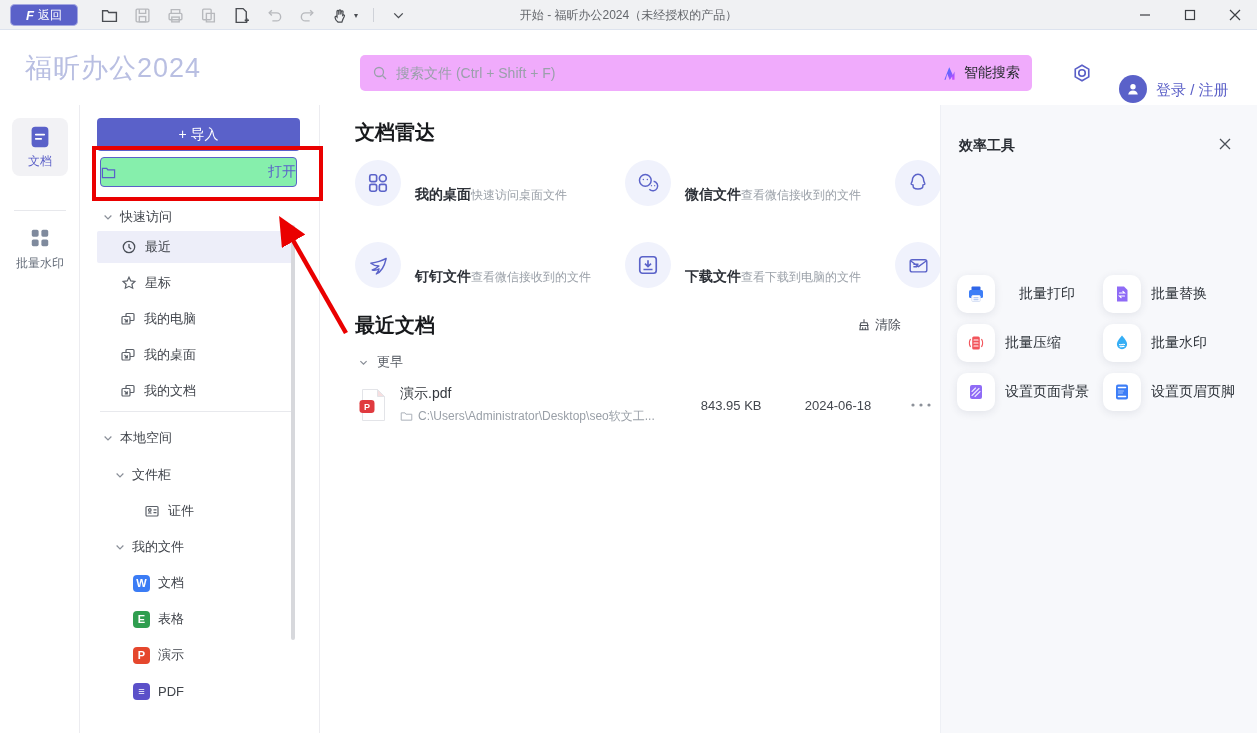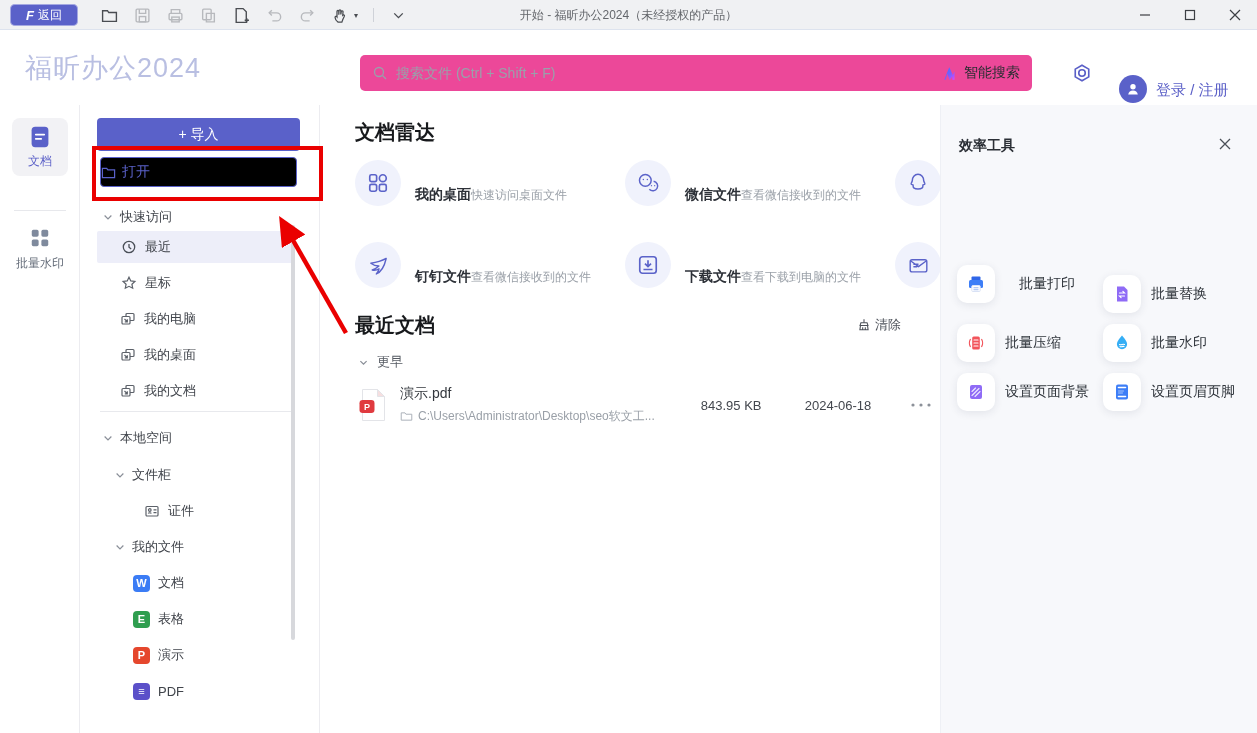--- a/index.html
+++ b/index.html
@@ -17,41 +17,41 @@
   .tb-ic svg { width:17px; height:17px; }
   .tb-sep { width:1px; height:14px; background:#cfd2d8; }
   .tb-title { position:absolute; left:0; right:0; top:0; height:30px; display:flex; align-items:center; justify-content:center; font-size:12px; color:#63666b; pointer-events:none; }
   .win-ctrls { position:absolute; right:0; top:0; height:30px; display:flex; }
   .win-btn { width:45px; height:30px; display:flex; align-items:center; justify-content:center; color:#3c3f44; cursor:pointer; }
   .caret { font-size:8px; color:#4a4d52; margin-left:-10px; }
 
   
   .hdr { position:absolute; left:0; top:30px; width:1257px; height:75px; background:#fff; }
   .logo { position:absolute; left:25px; top:20px; font-size:27px; font-weight:500; color:var(--logo,#b9bfe2); letter-spacing:1px; }
-  .searchbar { position:absolute; left:360px; top:25px; width:672px; height:36px; background:#ec4899; border-radius:5px; display:flex; align-items:center; padding:0 12px; }
+  .searchbar { position:absolute; left:360px; top:25px; width:672px; height:36px; background:#f0abfc; border-radius:5px; display:flex; align-items:center; padding:0 12px; }
   .searchbar .mag { color:#9aa0ab; width:16px; height:16px; flex:0 0 auto; }
   .searchbar input { flex:1; border:none; outline:none; background:transparent; font-size:14px; color:#333; margin-left:8px; font-family:inherit; }
   .searchbar input::placeholder { color:#9aa0ab; }
   .ai-search { display:flex; align-items:center; gap:5px; font-size:14px; color:#2b2e33; cursor:pointer; }
   .hdr-gear { position:absolute; left:1072px; top:63px; width:20px; height:20px; color:#5a5fc7; cursor:pointer; transform:translateY(-30px); }
   .avatar { position:absolute; left:1119px; top:45px; width:28px; height:28px; border-radius:50%; background:var(--accent,#5a61c9); display:flex; align-items:center; justify-content:center; cursor:pointer; }
   .login { position:absolute; left:1156px; top:51px; font-size:15px; color:#5a5fc7; cursor:pointer; }
 
   
   .rail { position:absolute; left:0; top:105px; width:80px; height:628px; background:#fff; border-right:1px solid #ececf0; }
   .rail-doc { position:absolute; left:12px; top:13px; width:56px; height:58px; background:#f2f2f5; border-radius:8px; display:flex; flex-direction:column; align-items:center; justify-content:center; gap:4px; cursor:pointer; }
   .rail-doc .lbl { font-size:12px; color:#5a5fc7; }
   .rail-div { position:absolute; left:14px; top:105px; width:52px; height:1px; background:#e7e8ec; }
   .rail-app { position:absolute; left:0; top:122px; width:80px; display:flex; flex-direction:column; align-items:center; gap:6px; cursor:pointer; }
   .rail-app .lbl { font-size:12px; color:#636b78; }
 
   
   .side { position:absolute; left:80px; top:105px; width:240px; height:628px; background:#fff; border-right:1px solid #ececf0; }
   .btn-import { position:absolute; left:17px; top:13px; width:203px; height:33px; background:var(--accent,#5a61c9); color:#fff; font-size:14px; border:none; border-radius:4px; display:flex; align-items:center; justify-content:center; cursor:pointer; font-family:inherit; }
-  .btn-open { position:absolute; left:20px; top:52px; width:197px; height:30px; background:#000000; color:var(--accent,#5a61c9); font-size:14px; border:1px solid var(--accent,#5a61c9); border-radius:4px; display:flex; align-items:center; justify-content:flex-start; gap:6px; cursor:pointer; font-family:inherit; }
+  .btn-open { position:absolute; left:20px; top:52px; width:197px; height:30px; background:#86efac; color:var(--accent,#5a61c9); font-size:14px; border:1px solid var(--accent,#5a61c9); border-radius:4px; display:flex; align-items:center; justify-content:space-between; gap:6px; cursor:pointer; font-family:inherit; }
   .srow { position:absolute; left:0; width:240px; height:32px; display:flex; align-items:center; font-size:13px; color:#40444b; cursor:pointer; }
   .srow .chev { width:12px; height:12px; color:#8a8f98; margin-right:6px; }
   .srow .ric { width:16px; height:16px; color:#5c6169; margin-right:8px; flex:0 0 auto; }
   .srow .dots { position:absolute; right:-2px; width:14px; height:16px; color:#9ca1a9; }
   .srow.sel { background:#edeef9; border-radius:2px; width:197px; left:17px; padding-left:24px; }
   .srow.sel .ric { color:#4a4f58; }
   .sdiv { position:absolute; left:20px; width:193px; height:1px; background:#e8e9ed; }
   .badge { width:17px; height:17px; border-radius:4px; color:#fff; font-size:11px; font-weight:bold; display:flex; align-items:center; justify-content:center; margin-right:8px; flex:0 0 auto; }
   .sb-scroll { position:absolute; left:211px; top:120px; width:4px; height:415px; background:#d7d8dc; border-radius:2px; }
 
@@ -488,21 +488,21 @@
   </div>
 
   <div class="panel">
     <div class="panel-title">效率工具</div>
     <span class="panel-close">
         <svg viewBox="0 0 16 16" stroke="currentColor" stroke-width="1.3">
           <path d="M3 3l10 10M13 3L3 13"></path>
         </svg>
       </span>
 
-    <div class="tool" style="left:16px; top:160px;gap:24px;">
+    <div class="tool" style="left:16px; top:170px;gap:24px;">
       <span class="tile">
           <svg width="20" height="20" viewBox="0 0 20 20">
             <rect x="5.5" y="2.5" width="9" height="4.5" rx="1" fill="#2f66e8"></rect>
             <rect x="3" y="6" width="14" height="8" rx="1.5" fill="var(--tool-print,#3d7ef7)"></rect>
             <rect x="5.8" y="11.5" width="8.4" height="6" rx="1" fill="#fff" stroke="#d9e2f5"></rect>
             <path d="M7.5 13.8h5M7.5 15.8h5" stroke="#9db9f2" stroke-width="1.1"></path>
           </svg>
         </span>
       <span class="tlbl">批量打印</span>
     </div>

